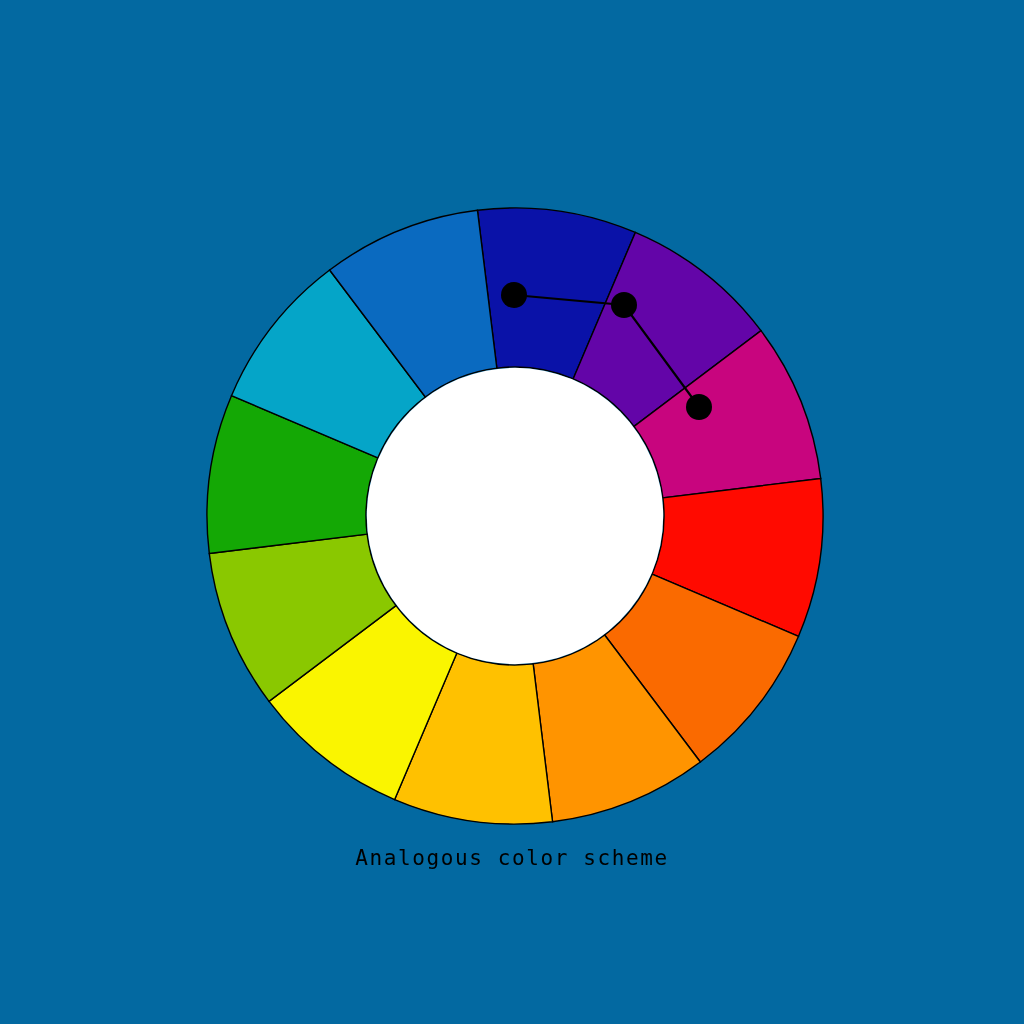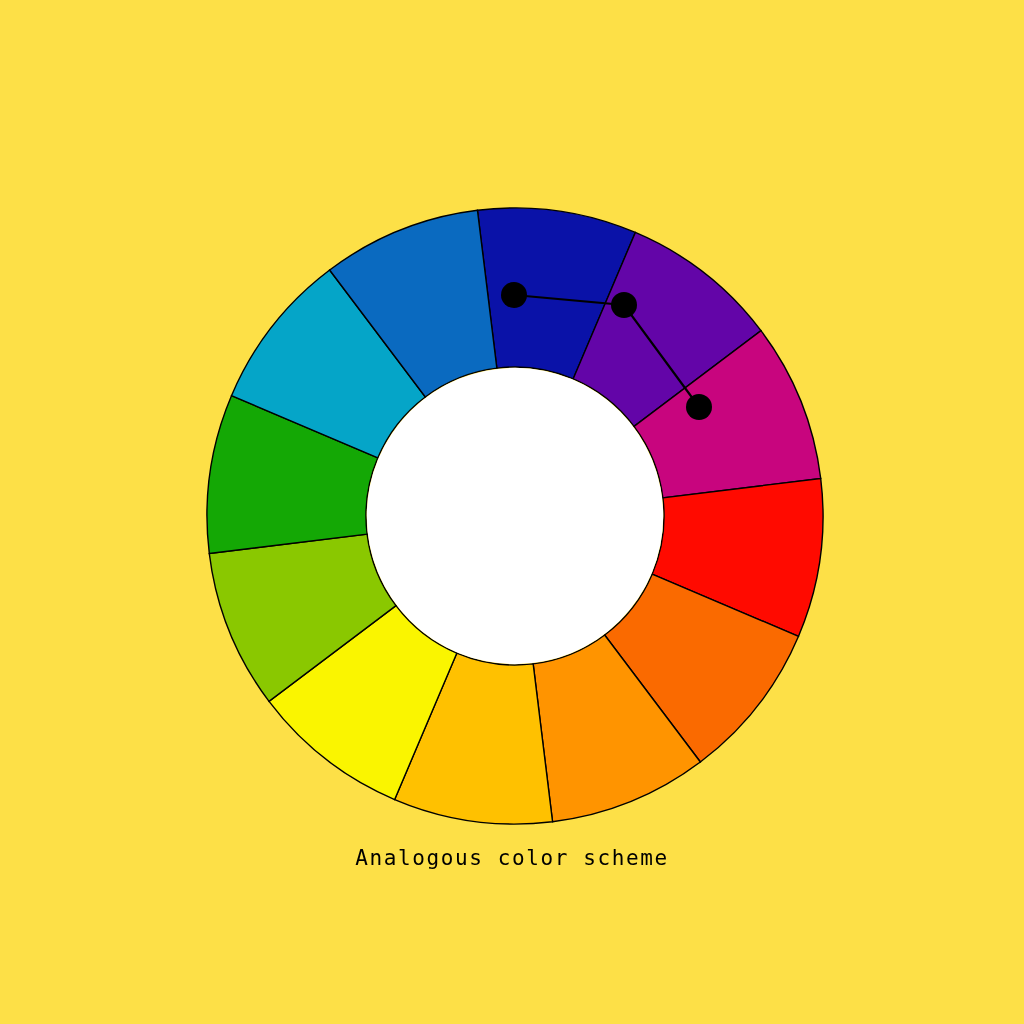--- a/index.html
+++ b/index.html
@@ -11,21 +11,21 @@
   body {
     width: 1024px;
     height: 1024px;
     font-family: "DejaVu Sans Mono", "Liberation Mono", monospace;
     overflow: hidden;
   }
   #figure {
     position: relative;
     width: 1024px;
     height: 1024px;
-    background: #fde047;
+    background: #0369a1;
   }
   #wheel-svg {
     position: absolute;
     left: 0;
     top: 0;
     width: 1024px;
     height: 1024px;
     display: block;
   }
   #caption {

